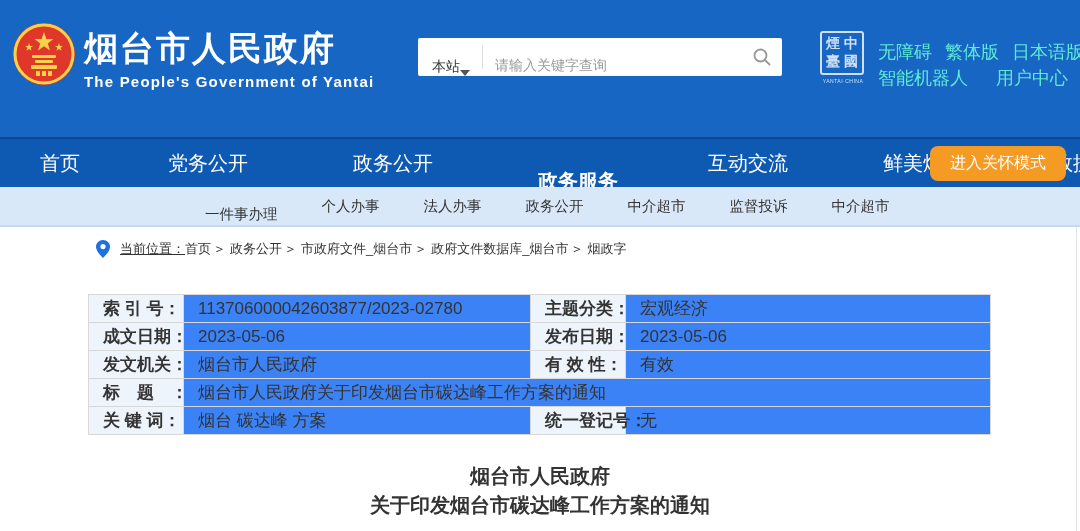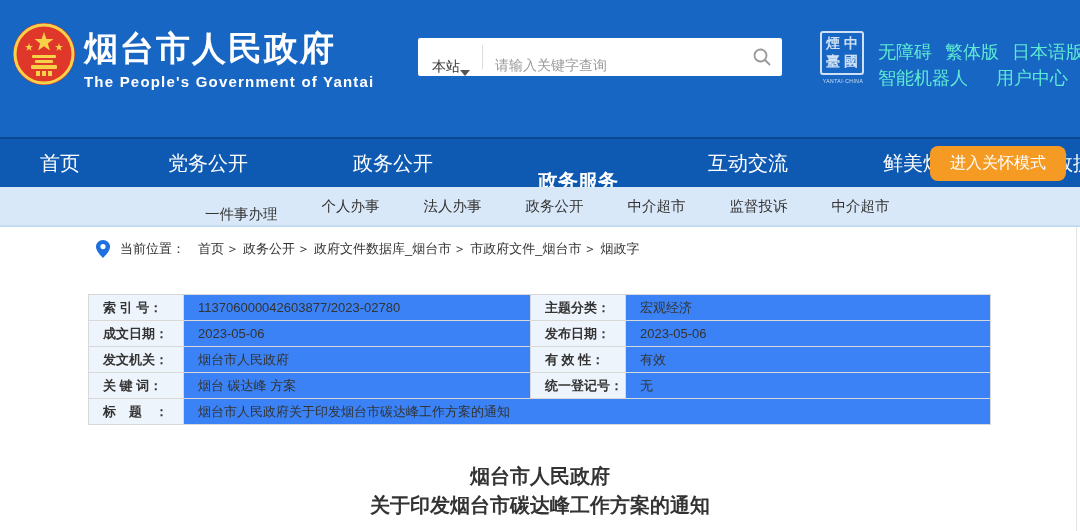--- a/index.html
+++ b/index.html
@@ -44,25 +44,25 @@
   
   .subnav { position:absolute; top:187px; left:0; width:1080px; height:40px; background:#D9E8F8; border-bottom:2px solid #c3dcf2; display:flex; align-items:center; }
   .subnav-item { font-size:14.5px; color:#333; cursor:pointer; white-space:nowrap; }
   .s0{margin-left:205px;margin-top:16px;} .subnav-item + .subnav-item{margin-left:44px;}
 
   
   .breadcrumb { position:absolute; top:240px; left:96px; display:flex; align-items:center; font-size:13px; color:#333; }
   .pin { margin-right:10px; display:flex; }
   .crumb { color:#333; cursor:pointer; text-decoration:none; }
   .crumb:not(.last)::after { content:"\FF1E\0020"; margin:0 4px 0 2px; color:#333; cursor:default; }
-  .crumb-prefix { margin-right:13px; }
+  .crumb-prefix { margin-right:0;text-decoration:underline; }
 
   
   .meta-table { position:absolute; top:294px; left:88px; width:902px; border-collapse:collapse; table-layout:fixed; }
-  .meta-table td { border:1px solid #D8D8D8; height:26px; font-size:13px; color:#333; padding:2px 10px 2px 14px; vertical-align:middle; }
+  .meta-table td { border:1px solid #D8D8D8; height:26px; font-size:17px; color:#333; padding:2px 10px 2px 14px; vertical-align:middle; }
   .meta-table td.lbl { background:#EEF4FB; font-weight:bold; white-space:nowrap; }
   .meta-table td.val { background:#3b82f6; }
 
   
   .doc-title { position:absolute; top:462px; left:0; width:1080px; text-align:center; color:#333; font-weight:bold; font-size:20px; line-height:29px; }
 
   .scroll-line { position:absolute; top:227px; right:3px; width:1px; height:304px; background:#e3e3e3; }
 </style>
 </head>
 <body>
@@ -156,22 +156,22 @@
   <div class="breadcrumb">
     <span class="pin">
       <svg width="14" height="18" viewBox="0 0 14 18">
         <path d="M7 0C3.1 0 0 3 0 6.7 0 11.7 7 18 7 18s7-6.3 7-11.3C14 3 10.9 0 7 0z" fill="#1E6FE0"></path>
         <circle cx="7" cy="6.6" r="2.6" fill="#fff"></circle>
       </svg>
     </span>
     <span class="crumb-prefix">当前位置：</span>
     <a class="crumb">首页</a>
     <a class="crumb">政务公开</a>
+    <a class="crumb">市政府文件_烟台市</a>
     <a class="crumb">政府文件数据库_烟台市</a>
-    <a class="crumb">市政府文件_烟台市</a>
     <a class="crumb last">烟政字</a>
   </div>
 
   <table class="meta-table">
     <colgroup>
         <col style="width:95px">
         <col style="width:347px">
         <col style="width:95px">
         <col style="width:365px">
       </colgroup>
@@ -188,29 +188,29 @@
       <td class="lbl">发布日期：</td>
       <td class="val">2023-05-06</td>
     </tr>
     <tr>
       <td class="lbl">发文机关：</td>
       <td class="val">烟台市人民政府</td>
       <td class="lbl">有 效 性：</td>
       <td class="val">有效</td>
     </tr>
     <tr>
+      <td class="lbl">标　题　：</td>
+      <td class="val" colspan="3">烟台市人民政府关于印发烟台市碳达峰工作方案的通知</td>
+    </tr>
+    <tr>
       <td class="lbl">关 键 词：</td>
       <td class="val">烟台 碳达峰 方案</td>
       <td class="lbl">统一登记号：</td>
       <td class="val">无</td>
     </tr>
-    <tr>
-      <td class="lbl">标　题　：</td>
-      <td class="val" colspan="3">烟台市人民政府关于印发烟台市碳达峰工作方案的通知</td>
-    </tr>
   </tbody>
     </table>
 
   <div class="doc-title">
     <div>烟台市人民政府</div>
     <div>关于印发烟台市碳达峰工作方案的通知</div>
   </div>
 
   <div class="scroll-line"></div>
 </div>

